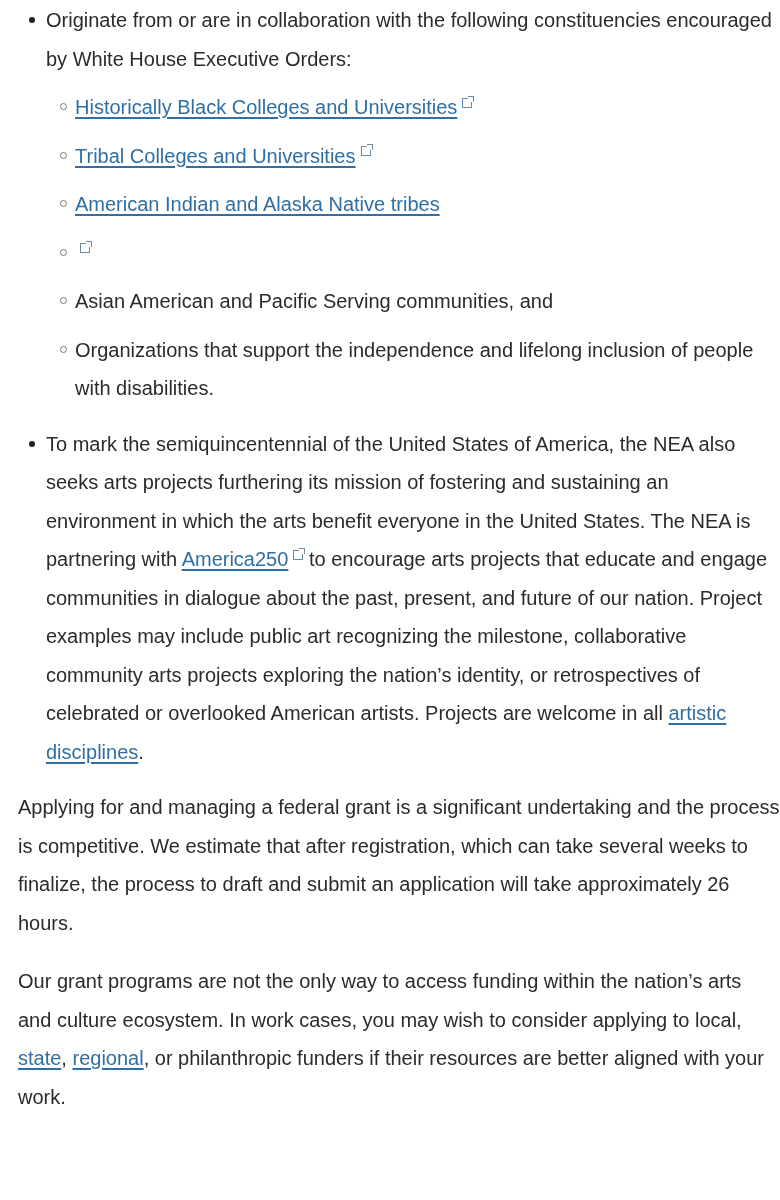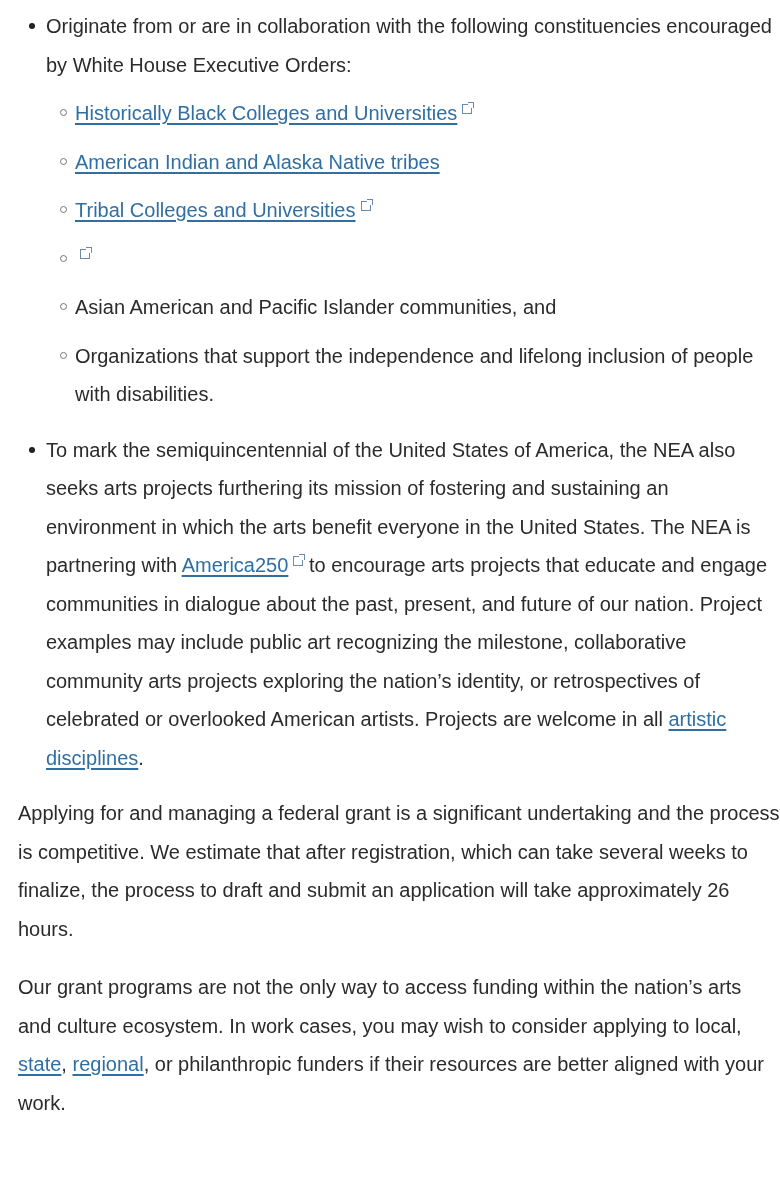--- a/index.html
+++ b/index.html
@@ -3,21 +3,21 @@
   <meta charset="utf-8">
   <style>
     html, body { margin: 0; padding: 0; background: #ffffff; }
     body {
       width: 780px; height: 1200px; overflow: hidden;
       font-family: "Liberation Sans", sans-serif;
       color: #2b2b2b;
       font-size: 20px;
       line-height: 38.5px;
     }
-    .content { padding: 7px 0 0 18px; position: relative; }
+    .content { padding: 1px 0 0 18px; position: relative; }
     ul.l1 { list-style: none; margin: 0; padding: 0 0 0 28px; }
     ul.l1 > li { position: relative; margin: 0 0 17px 0; }
     ul.l1 > li::before {
       content: ""; position: absolute; left: -17px; top: 16px;
       width: 6px; height: 6px; border-radius: 50%; background: #222;
     }
     ul.l2 { list-style: none; margin: 10px 0 0 0; padding: 0 0 0 29px; }
     ul.l2 > li { position: relative; margin: 0 4px 10px 0; }
     ul.l2 > li::before {
       content: ""; position: absolute; left: -15px; top: 15px;
@@ -40,30 +40,30 @@
 
 <div class="content">
   <ul class="l1">
     <li>
       <span>Originate from or are in collaboration with the following constituencies encouraged by White House Executive Orders:</span>
       <ul class="l2">
         <li>
           <a class="link" href="#">Historically Black Colleges and Universities</a><span class="ext"></span>
         </li>
         <li>
-          <a class="link" href="#">American Indian and Alaska Native tribes</a>
+          <a class="link" href="#">Tribal Colleges and Universities</a><span class="ext"></span>
         </li>
         <li>
-          <a class="link" href="#">Tribal Colleges and Universities</a><span class="ext"></span>
+          <a class="link" href="#">American Indian and Alaska Native tribes</a>
         </li>
         <li>
           <span class="ext"></span>
         </li>
         <li>
-          <span>Asian American and Pacific Islander communities, and</span>
+          <span>Asian American and Pacific Serving communities, and</span>
         </li>
         <li>
           <span>Organizations that support the independence and lifelong inclusion of people with disabilities.</span>
         </li>
       </ul>
     </li>
     <li>
       <span>To mark the semiquincentennial of the United States of America, the NEA also seeks arts projects furthering its mission of fostering and sustaining an environment in which the arts benefit everyone in the United States. The NEA is partnering with </span><a class="link" href="#">America250</a><span class="ext"></span><span> to encourage arts projects that educate and engage communities in dialogue about the past, present, and future of our nation. Project examples may include public art recognizing the milestone, collaborative community arts projects exploring the nation’s identity, or retrospectives of celebrated or overlooked American artists. Projects are welcome in all </span><a class="link" href="#">artistic disciplines</a><span>.</span>
     </li>
   </ul>

